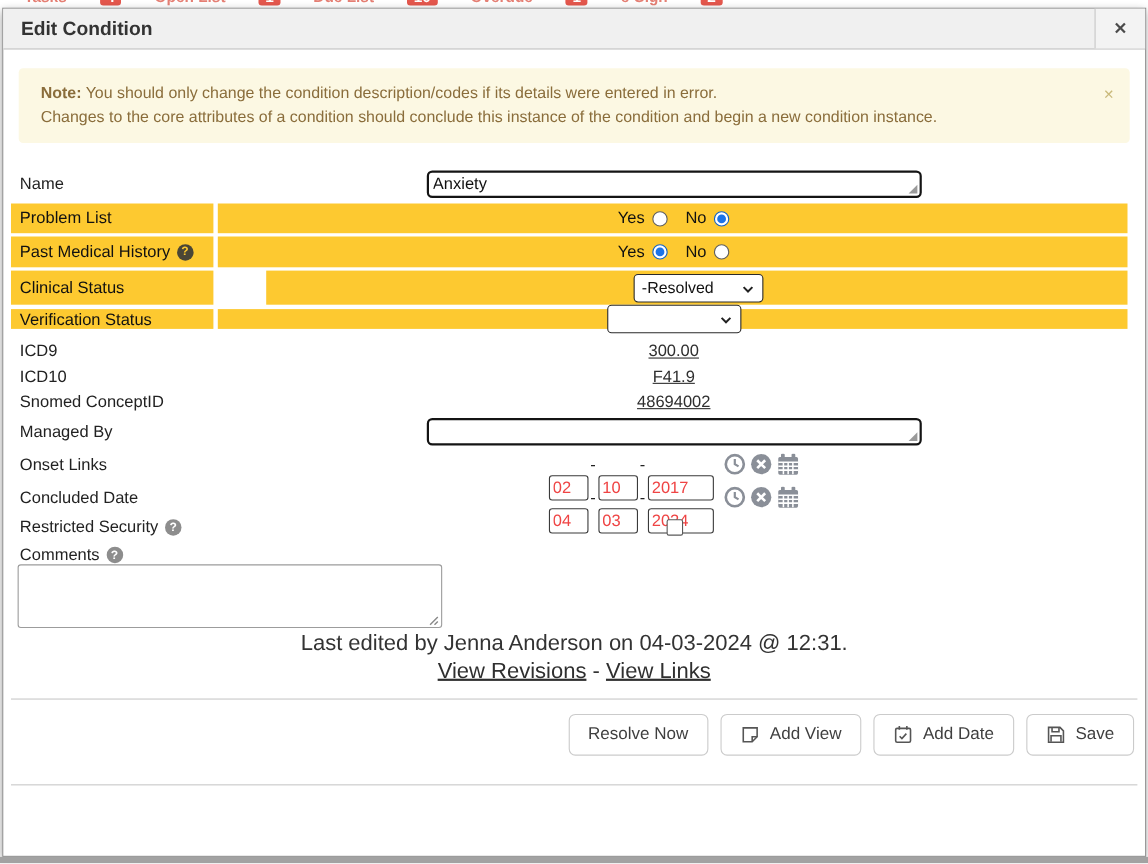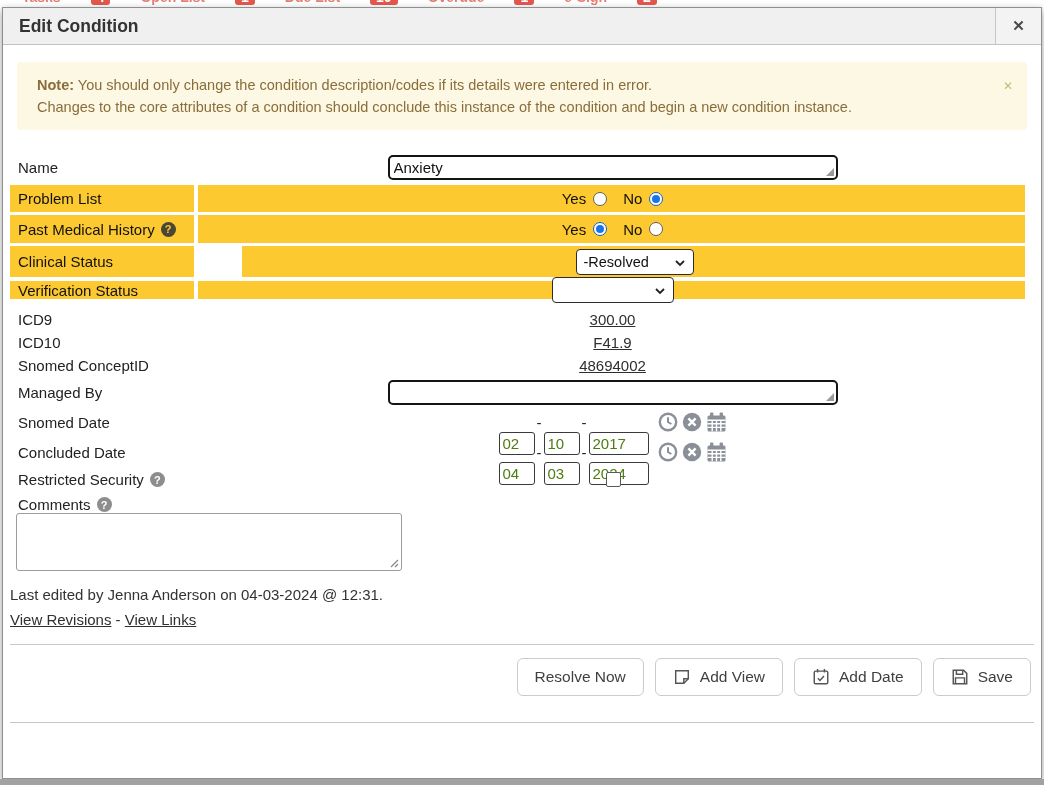--- a/index.html
+++ b/index.html
@@ -69,39 +69,39 @@
 
   .select{position:relative;height:26px;border:1px solid #2b2b2b;border-radius:4px;background:#fff;
           display:inline-flex;align-items:center;padding:0 26px 0 7px;font-size:14.5px;color:#111;cursor:pointer;}
   .sel-clin{width:118px;}
   .sel-ver{width:122px;}
   .select svg{position:absolute;right:8px;top:10px;}
 
   .lnk{color:var(--link-color);text-decoration:underline;cursor:pointer;}
 
   .date-in{height:23px;border:1.5px solid #3a3a3a;border-radius:3px;font-size:15px;font-family:inherit;
-           padding:0 3px;color:#4d7c0f;outline:none;margin-top:42px;}
+           padding:0 3px;color:#ef4444;outline:none;margin-top:42px;}
   .d-mm,.d-dd{width:36px;}
   .d-yy{width:60px;}
   .dash{margin:0 2px;color:#222;}
   .dicon{margin-left:4px;display:inline-flex;cursor:pointer;}
   .dicon.first{margin-left:9px;}
 
   .checkbox{width:15px;height:15px;border:1px solid #5a5a5a;border-radius:2px;background:#fff;display:inline-block;margin-left:2px;cursor:pointer;}
 
   .helpicon{width:15px;height:15px;border-radius:50%;background:#8d8d8d;color:#fff;font-size:11px;font-weight:bold;
             display:inline-flex;align-items:center;justify-content:center;flex:none;cursor:pointer;}
   .row.hl .helpicon{background:#4a4636;color:var(--row-highlight);}
 
   .comments-ta{position:relative;width:386px;height:58px;border:1px solid #9c9c9c;border-radius:3px;
                resize:none;font-family:inherit;font-size:14px;padding:4px;outline:none;}
   .ta-grip{position:relative;display:inline-block;}
   .ta-grip svg{position:absolute;right:3px;bottom:6px;pointer-events:none;}
 
-  .meta{margin-top:10px;text-align:left;font-size:15px;color:#333;line-height:21px;}
+  .meta{text-align:center;font-size:20px;color:#333;line-height:21px;}
   .meta .vrow{margin-top:4px;}
 
   hr.div{border:none;border-top:1px solid #c8c8c8;margin:14px 0 0 0;}
   .btn-row{display:flex;justify-content:flex-end;gap:11px;margin:13px 3px 0 0;}
   .btn{display:inline-flex;align-items:center;gap:9px;height:38px;padding:0 17px;background:#fff;
        border:1px solid #cbcbcb;border-radius:6px;font-size:15.5px;color:#3f3f3f;font-family:inherit;cursor:pointer;}
   hr.div2{border:none;border-top:1px solid #c8c8c8;margin:26px 0 0 0;}
 
   .bottom-strip{position:absolute;left:0;bottom:0;width:100%;height:6px;background:#a2a2a2;}
 </style>
@@ -234,21 +234,21 @@
           <div class="cell lab">
               <span>Managed By</span>
             </div>
           <div class="cell fld">
             <span class="grip-wrap"><input class="txt-input" value="" style=""></span>
           </div>
         </div>
 
         <div class="row r-onset">
           <div class="cell lab">
-              <span>Snomed Date</span>
+              <span>Onset Links</span>
             </div>
           <div class="cell fld">
             <input class="date-in d-mm" value="02" style="">
             <span class="dash">-</span>
             <input class="date-in d-dd" value="10" style="">
             <span class="dash">-</span>
             <input class="date-in d-yy" value="2017" style="">
             <span class="dicon first">
               <svg width="20" height="20" viewBox="0 0 20 20">
                   <circle cx="10" cy="10" r="8.2" stroke="#8a8f98" stroke-width="2.4" fill="none"></circle>

